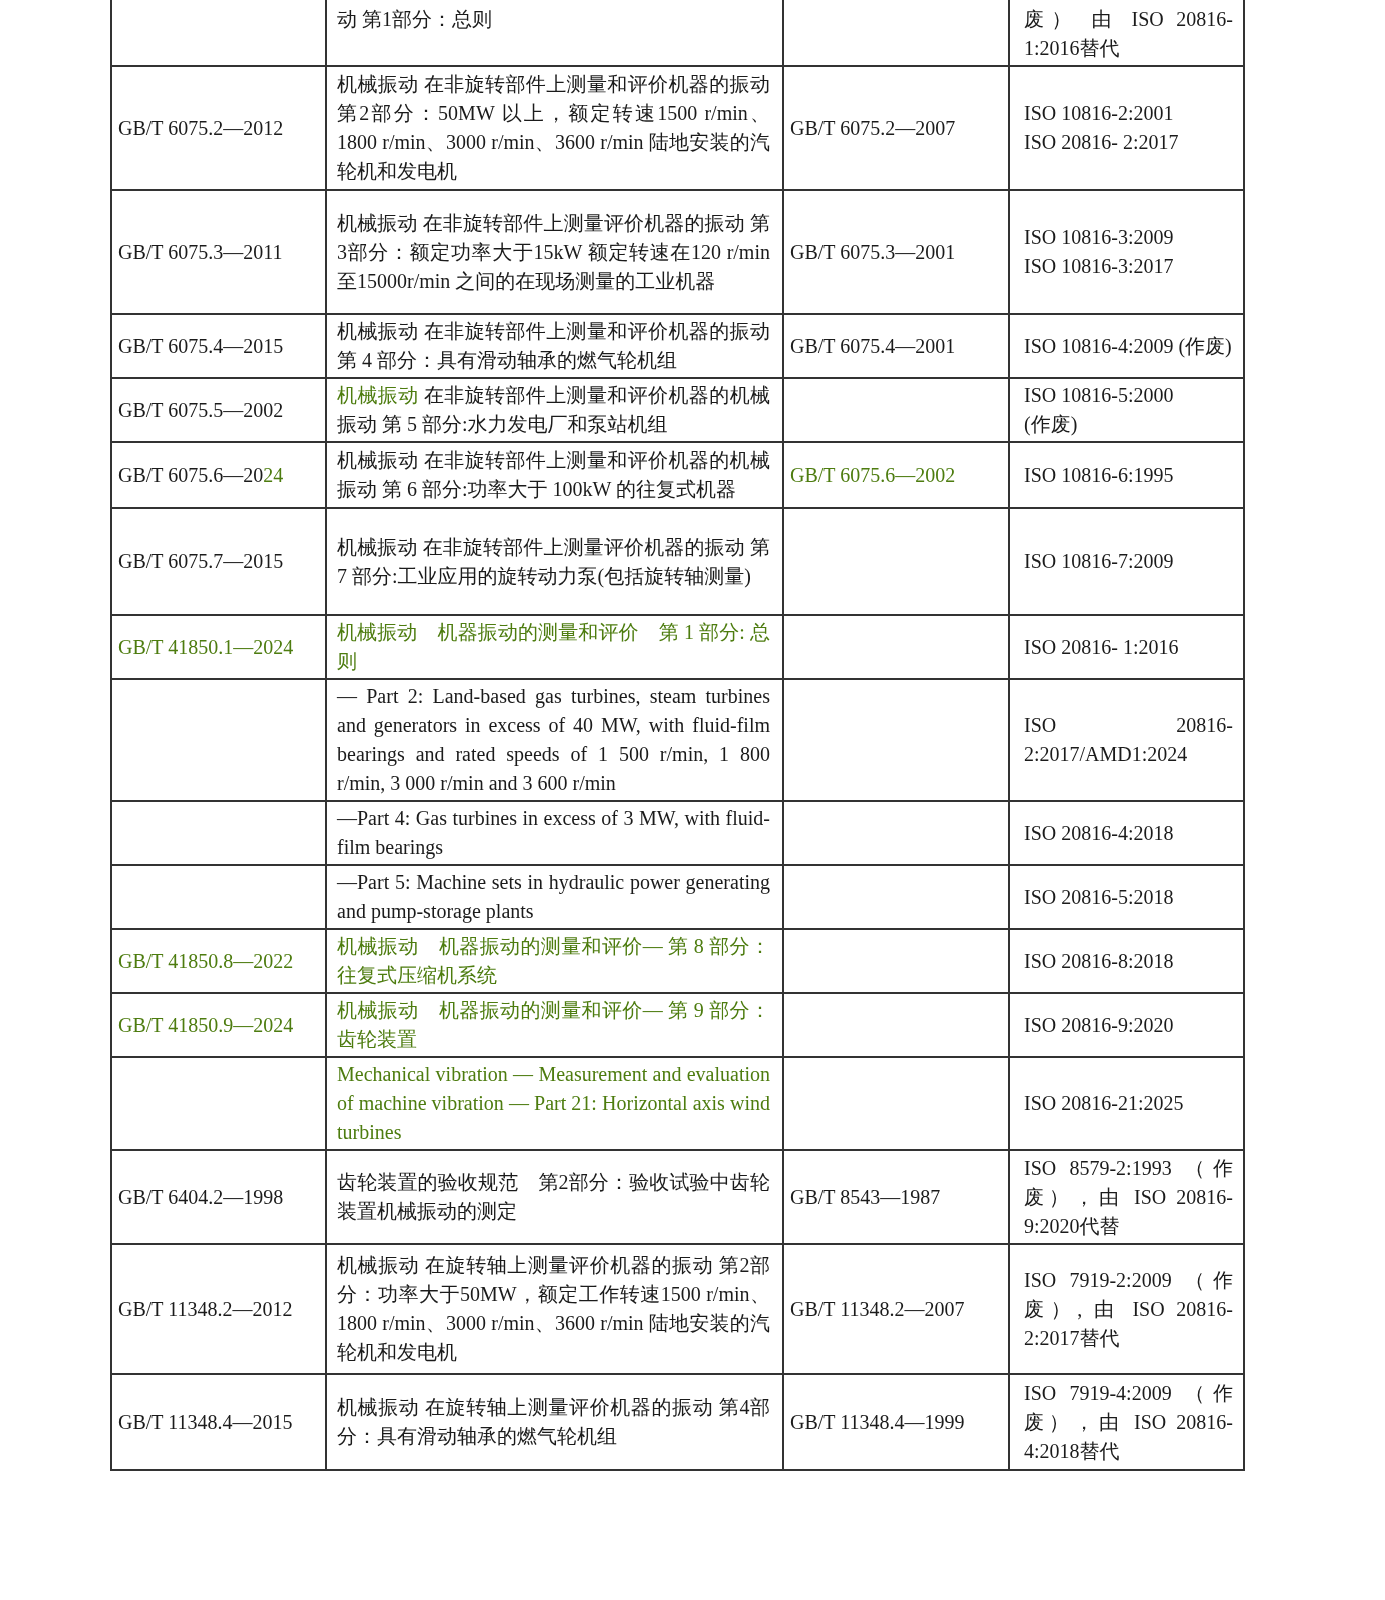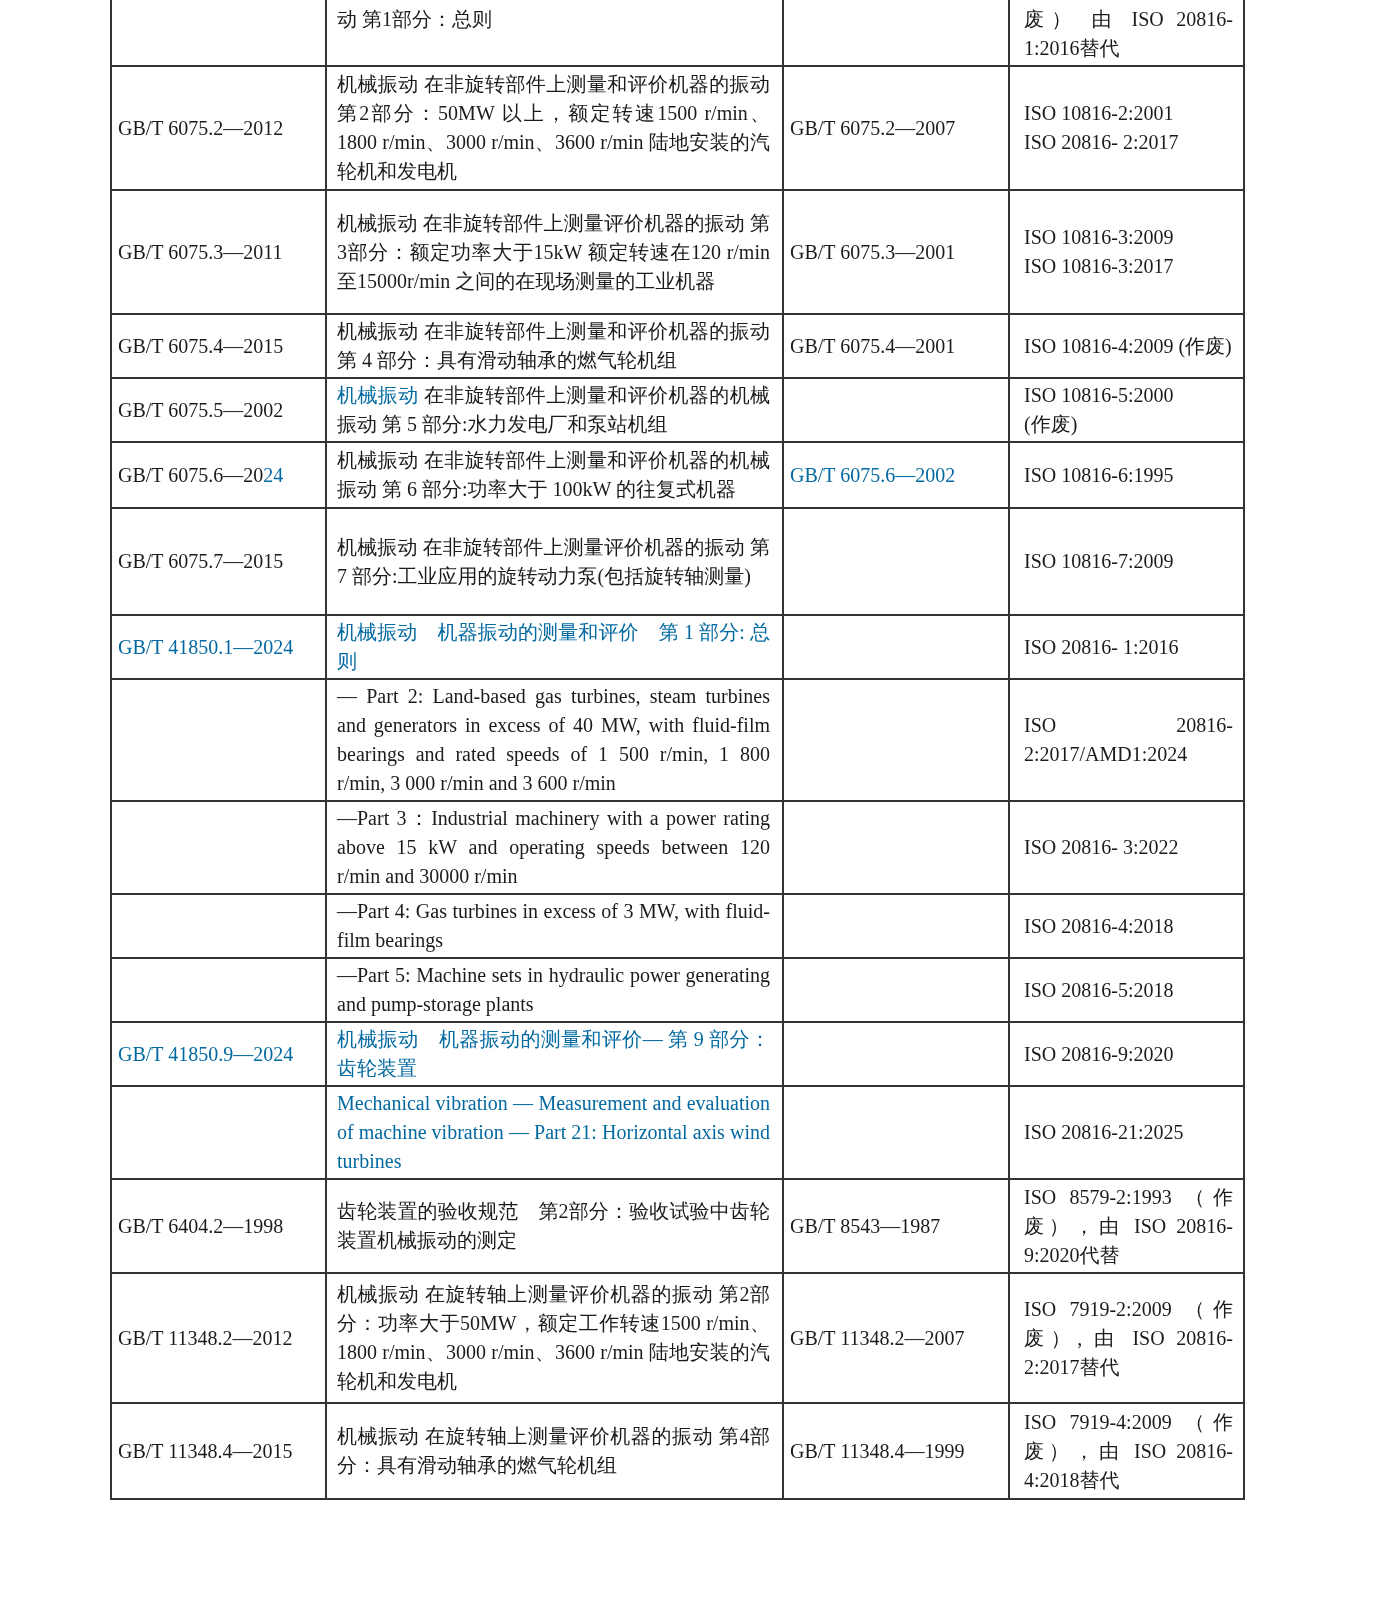--- a/index.html
+++ b/index.html
@@ -5,21 +5,21 @@
   html,body{margin:0;padding:0;background:#ffffff;}
   .page{position:relative;width:1385px;height:1600px;overflow:hidden;background:#ffffff;
         font-family:"Liberation Serif","DejaVu Serif",serif;color:#1b1b1b;}
   table.std{position:absolute;left:110px;top:0;width:1133px;border-collapse:collapse;table-layout:fixed;}
   td{border:2px solid #333333;font-size:20px;line-height:29px;vertical-align:middle;overflow:hidden;}
   tr:first-child td{border-top:none;}
   td.c1,td.c3{text-align:left;padding:2px 6px;white-space:nowrap;}
   td.c2{text-align:justify;padding:2px 12px 2px 10px;}
   td.c4{text-align:justify;padding:2px 10px 2px 14px;white-space:pre-line;}
   tr.va-top td{vertical-align:top;padding-top:5px;}
-  .red{color:#0369a1;}
+  .red{color:#4d7c0f;}
 </style>
 </head>
 <body>
 
 <div class="page">
 <table class="std">
   <colgroup>
         <col style="width:215px">
         <col style="width:457px">
         <col style="width:226px">
@@ -86,41 +86,41 @@
     <td class="c4"><span>ISO 20816- 1:2016</span></td>
   </tr>
 
   <tr style="height:113px">
     <td class="c1"></td>
     <td class="c2"><span>— Part 2: Land-based gas turbines, steam turbines and generators in excess of 40 MW, with fluid-film bearings and rated speeds of 1 500 r/min, 1 800 r/min, 3 000 r/min and 3 600 r/min</span></td>
     <td class="c3"></td>
     <td class="c4"><span>ISO 20816-2:2017/AMD1:2024</span></td>
   </tr>
 
-  <tr style="height:88px">
-    <td class="c1"></td>
-    <td class="c2"><span>—Part 3：Industrial machinery with a power rating above 15 kW and operating speeds between 120 r/min and 30000 r/min</span></td>
-    <td class="c3"></td>
-    <td class="c4"><span>ISO 20816- 3:2022</span></td>
-  </tr>
 
   <tr style="height:57px">
     <td class="c1"></td>
     <td class="c2"><span>—Part 4: Gas turbines in excess of 3 MW, with fluid-film bearings</span></td>
     <td class="c3"></td>
     <td class="c4"><span>ISO 20816-4:2018</span></td>
   </tr>
 
   <tr style="height:55px">
     <td class="c1"></td>
     <td class="c2"><span>—Part 5: Machine sets in hydraulic power generating and pump-storage plants</span></td>
     <td class="c3"></td>
     <td class="c4"><span>ISO 20816-5:2018</span></td>
   </tr>
 
+  <tr style="height:64px">
+    <td class="c1"><span class="red">GB/T 41850.8—2022</span></td>
+    <td class="c2"><span class="red">机械振动　机器振动的测量和评价— 第 8 部分：往复式压缩机系统</span></td>
+    <td class="c3"></td>
+    <td class="c4"><span>ISO 20816-8:2018</span></td>
+  </tr>
 
   <tr style="height:64px">
     <td class="c1"><span class="red">GB/T 41850.9—2024</span></td>
     <td class="c2"><span class="red">机械振动　机器振动的测量和评价— 第 9 部分：齿轮装置</span></td>
     <td class="c3"></td>
     <td class="c4"><span>ISO 20816-9:2020</span></td>
   </tr>
 
   <tr style="height:85px">
     <td class="c1"></td>

